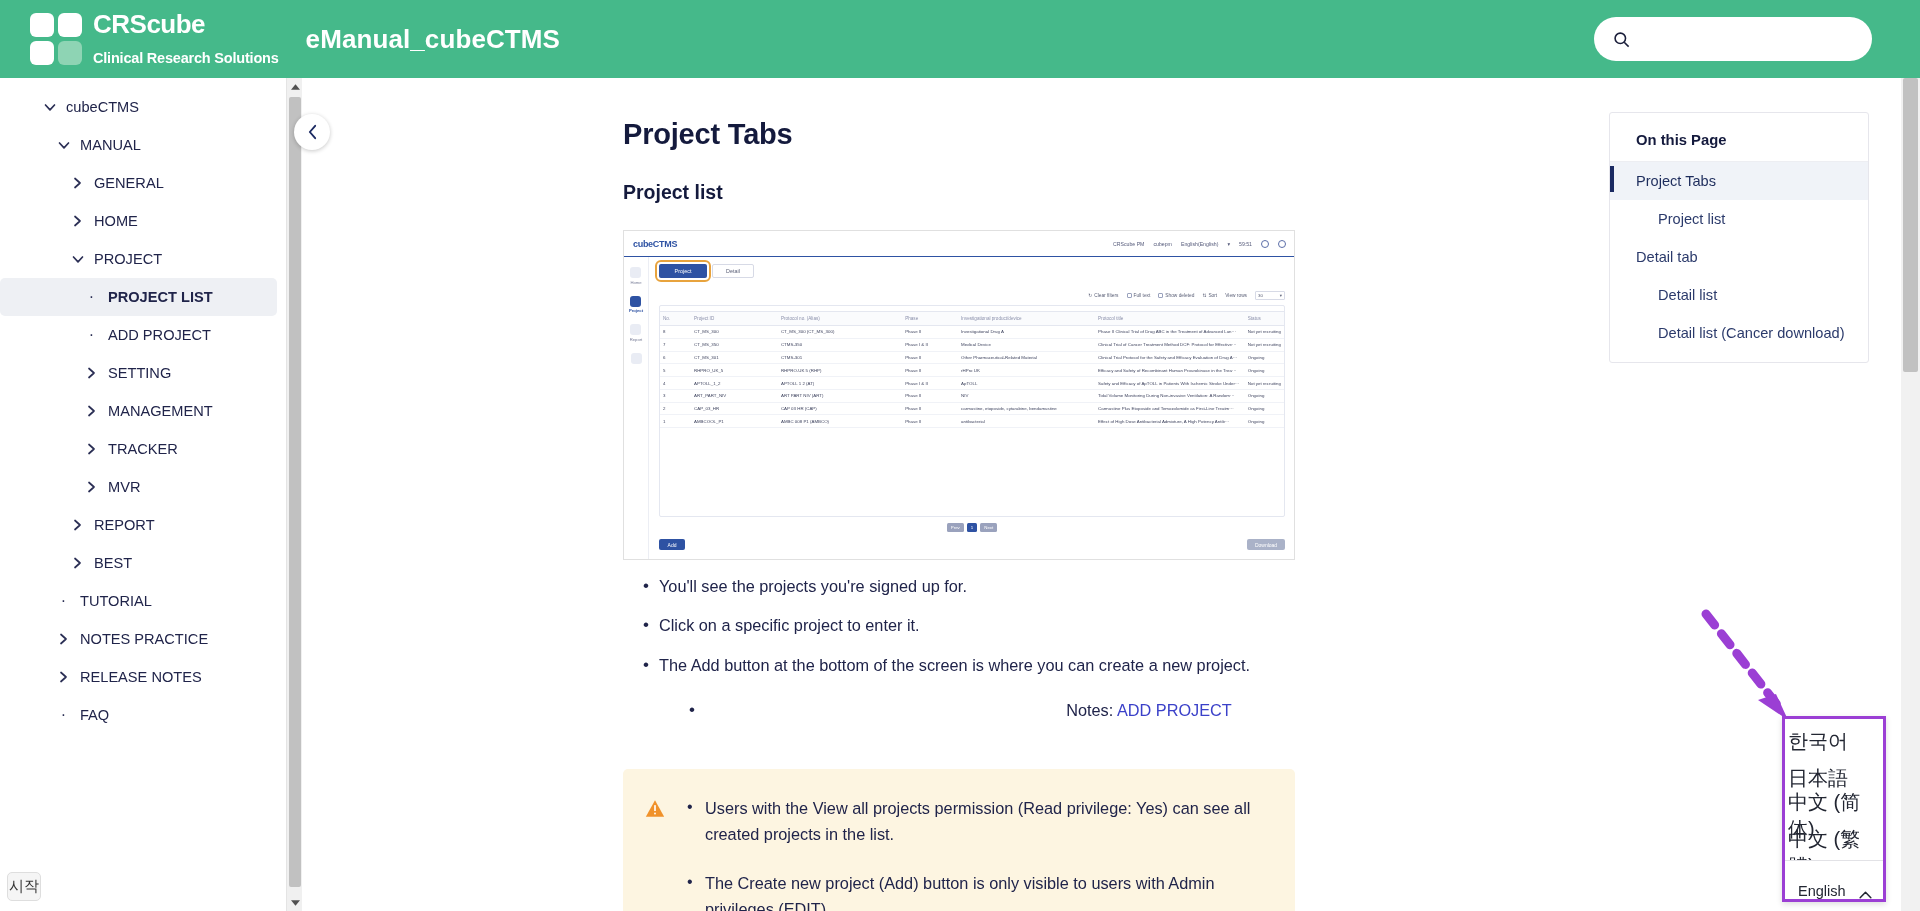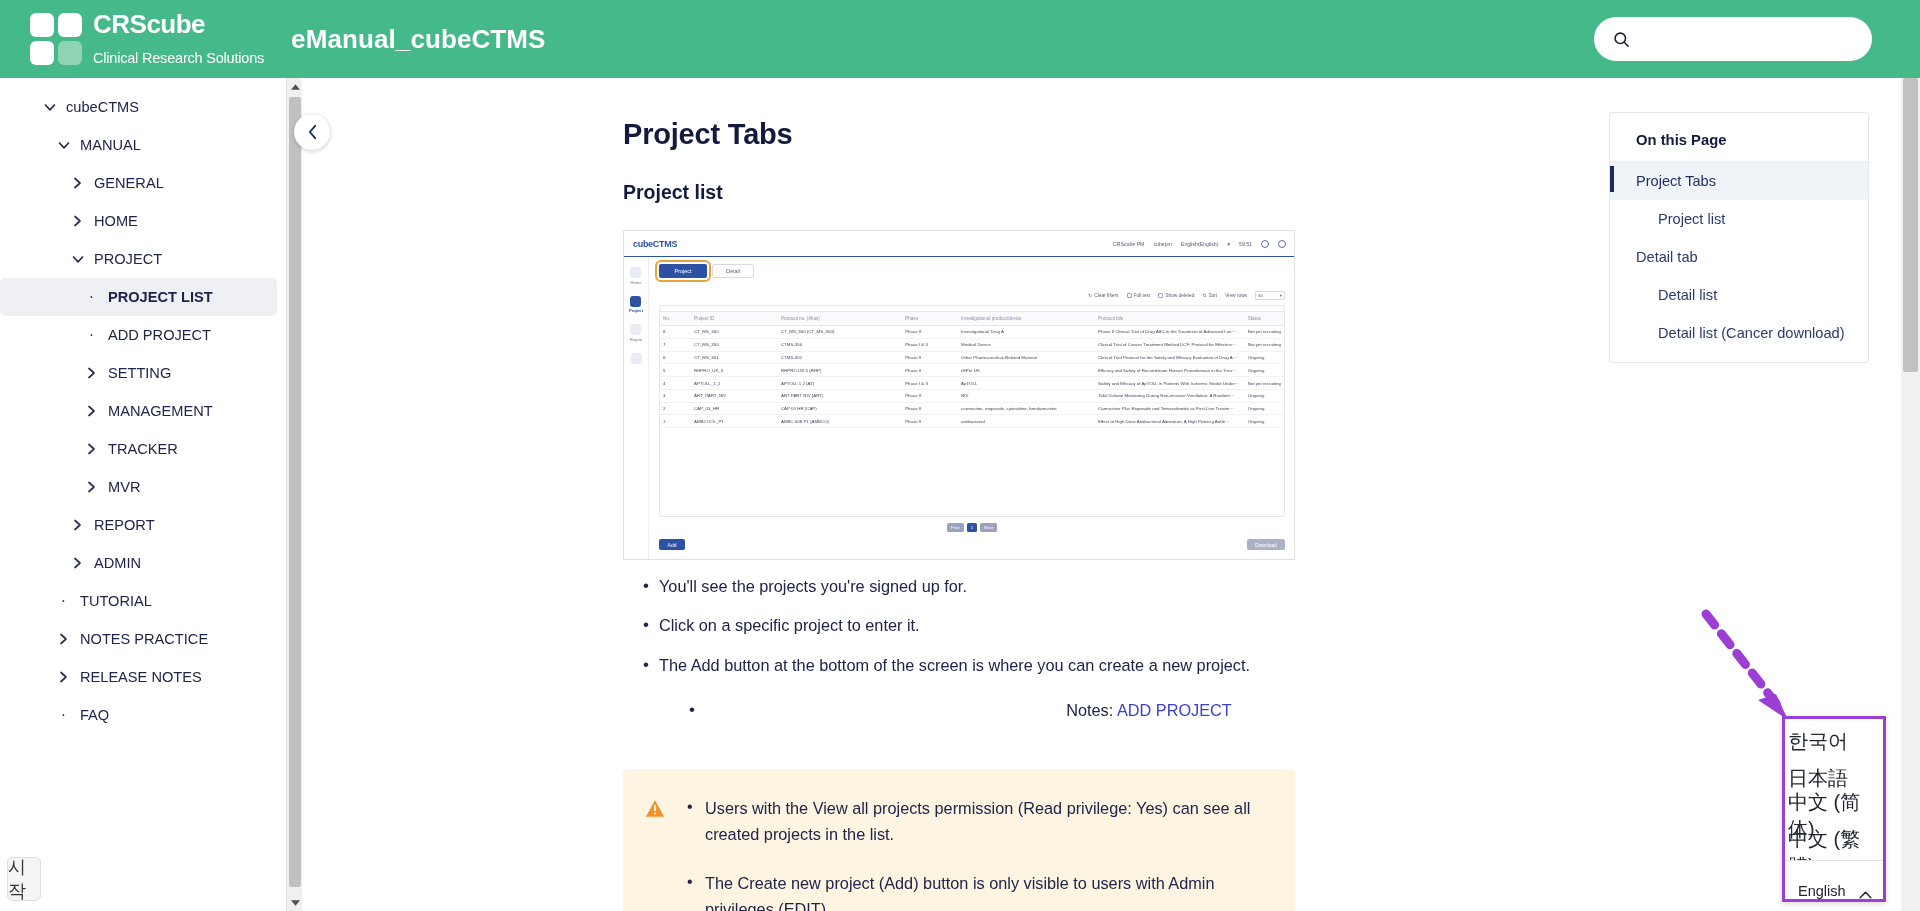--- a/index.html
+++ b/index.html
@@ -30,20 +30,21 @@
   .logo-sq { background: #ffffff; border-radius: 6px; }
   .logo-sq.tint { background: #8ed4b4; }
   .logo-text-block { display: flex; flex-direction: column; justify-content: center; }
   .logo-main {
     color: #ffffff; font-size: 26px; font-weight: bold;
     letter-spacing: -0.5px; line-height: 1.0;
   }
   .logo-sub {
     color: #ffffff; font-size: 14.5px; line-height: 1.3; margin-top: 12px;
     letter-spacing: -0.2px;
+    font-weight: bold;
   }
   #app-title {
     color: #ffffff; font-size: 26px; font-weight: bold;
     margin-left: 27px; letter-spacing: 0.1px;
   }
   #search-box {
     position: absolute; right: 48px; top: 17px;
     width: 278px; height: 44px;
     background: #ffffff; border-radius: 22px;
     display: flex; align-items: center;
@@ -119,26 +120,26 @@
     width: 36px; height: 36px; border-radius: 50%;
     background: #ffffff;
     box-shadow: 0 1px 4px rgba(0,0,0,0.22);
     display: flex; align-items: center; justify-content: center;
     cursor: pointer; z-index: 40;
   }
 
   
   #start-btn {
     position: absolute; left: 7px; bottom: 10px;
-    width: 34px; height: 44px;
+    width: 34px; height: 29px;
     background: #f5f5f5;
     border: 1px solid #dedede;
     border-radius: 5px;
     display: flex; align-items: center; justify-content: center;
-    font-size: 18px; color: #333;
+    font-size: 15px; color: #333;
     z-index: 60; cursor: pointer;
   }
 
   
   #main {
     position: absolute; top: 78px; left: 303px;
     width: 1290px; height: 833px;
     overflow: hidden;
     background: #ffffff;
   }
@@ -489,21 +490,21 @@
           </svg>
         </span>
         <span class="lbl">REPORT</span>
       </div>
       <div class="nav-item lv2">
         <span class="chev">
           <svg width="9" height="12" viewBox="0 0 9 12" fill="none" stroke="#2b2f55" stroke-width="1.7" stroke-linecap="round" stroke-linejoin="round">
             <polyline points="2,1.5 7,6 2,10.5"></polyline>
           </svg>
         </span>
-        <span class="lbl">ADMIN</span>
+        <span class="lbl">BEST</span>
       </div>
       <div class="nav-item lv1">
         <span class="dot">·</span>
         <span class="lbl">TUTORIAL</span>
       </div>
       <div class="nav-item lv1">
         <span class="chev">
           <svg width="9" height="12" viewBox="0 0 9 12" fill="none" stroke="#2b2f55" stroke-width="1.7" stroke-linecap="round" stroke-linejoin="round">
             <polyline points="2,1.5 7,6 2,10.5"></polyline>
           </svg>

